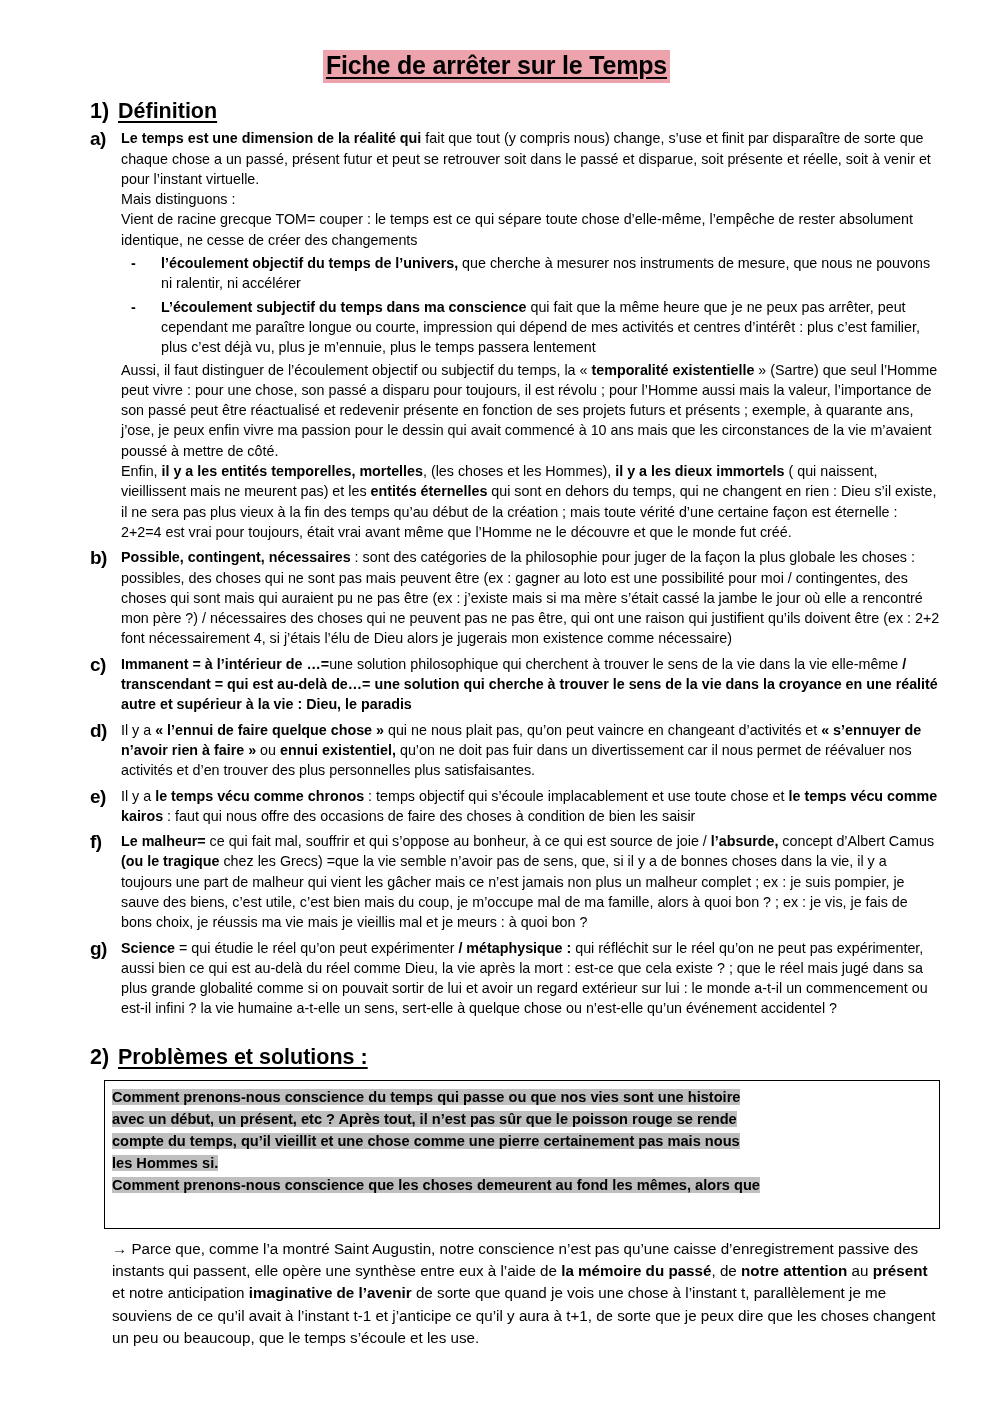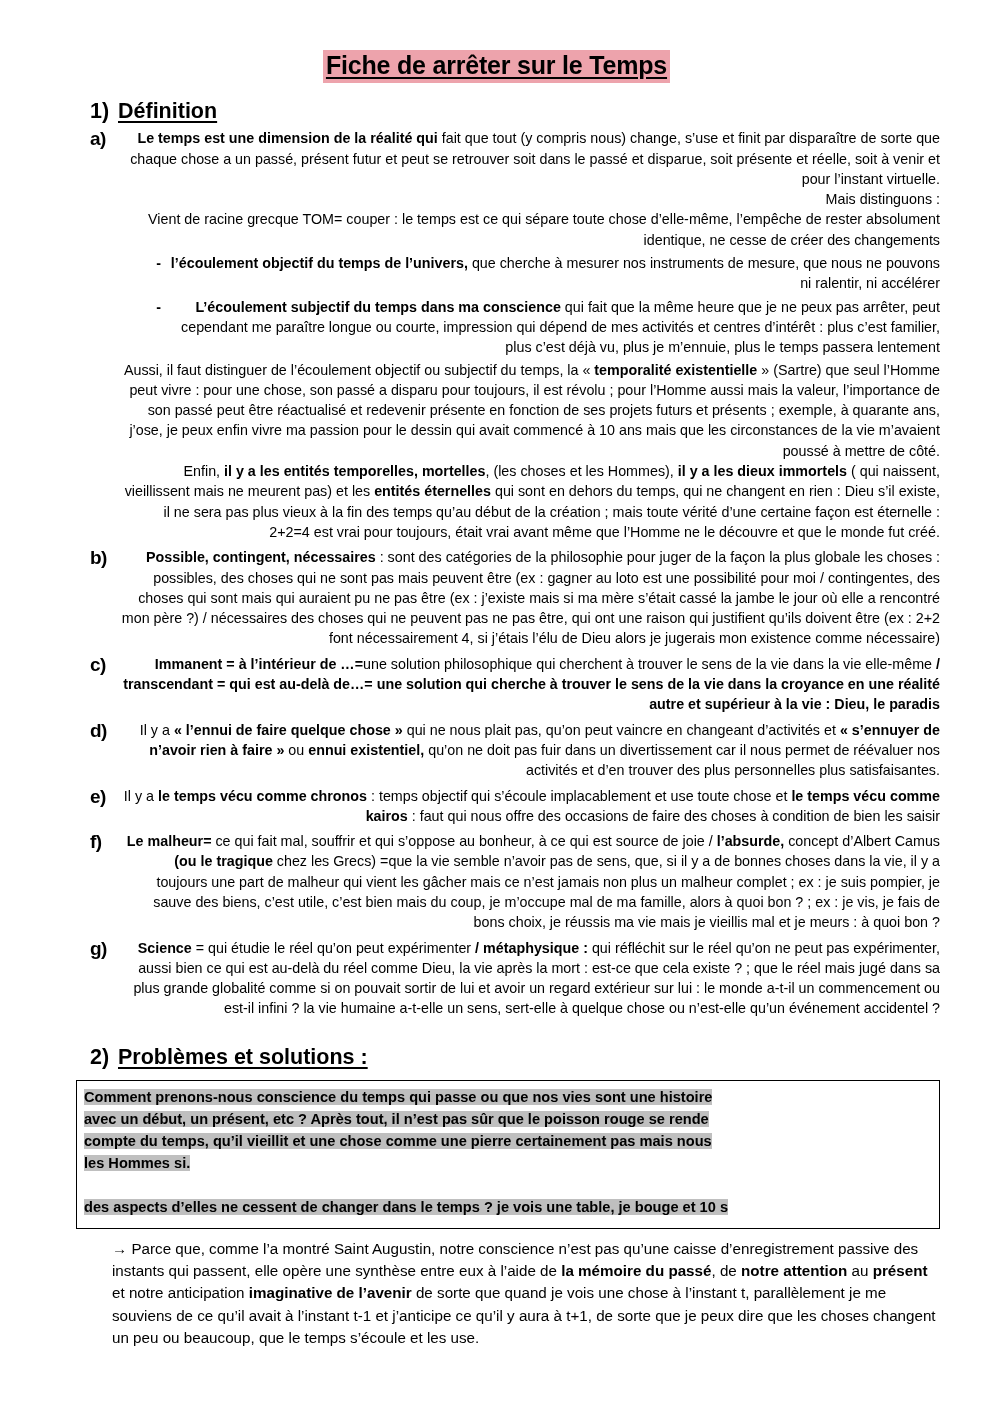--- a/index.html
+++ b/index.html
@@ -83,21 +83,21 @@
     font-size: 19px;
     font-weight: bold;
     line-height: 1.0;
     padding-top: 1px;
     letter-spacing: -0.5px;
   }
   .item-body {
     flex: 1 1 auto;
     font-size: 14.3px;
     line-height: 1.42;
-    text-align: right;
+    text-align: left;
   }
   .item-body p {
     margin: 0;
   }
 
   
   .dash-item {
     display: flex;
     align-items: flex-start;
     margin: 3px 0 2px 0;
@@ -113,21 +113,21 @@
   .dash-text {
     flex: 1 1 auto;
     font-size: 14.3px;
     line-height: 1.42;
   }
 
   b, strong { font-weight: bold; }
 
   
   .qbox-wrap {
-    padding-left: 76px;
+    padding-left: 104px;
     padding-right: 53px;
     margin-top: 9px;
   }
   .qbox {
     border: 1px solid #000000;
     padding: 5px 7px 9px 7px;
     box-sizing: border-box;
   }
   .qbox p {
     margin: 0;
@@ -239,21 +239,21 @@
   <div class="section sec-head-2">
     <div class="sec-head">
       <span class="sec-num">2)</span>
       <span class="sec-title">Problèmes et solutions :</span>
     </div>
   </div>
 
   <div class="qbox-wrap">
     <div class="qbox">
       <p><span class="hl-gray">Comment prenons-nous conscience du temps qui passe ou que nos vies sont une histoire</span><br><span class="hl-gray">avec un début, un présent, etc</span><span class="hl-gray"> ? Après tout, il n’est pas sûr que le poisson rouge se rende</span><br><span class="hl-gray">compte du temps, qu’il vieillit et une chose comme une pierre certainement pas mais nous</span><br><span class="hl-gray">les Hommes si.</span></p>
-      <p><br><span class="hl-gray">des aspects d’elles ne cessent de changer dans le temps ? je vois une table, je bouge et 10 s</span><br></p>
+      <p><span class="hl-gray">Comment prenons-nous conscience que les choses demeurent au fond les mêmes, alors que</span><br><br></p>
     </div>
   </div>
 
   <div class="final-wrap">
     <p><span>→ Parce que, comme l’a montré Saint Augustin, notre conscience n’est pas qu’une caisse d’enregistrement passive des instants qui passent, elle opère une synthèse entre eux à l’aide de </span><b>la mémoire du passé</b><span>, de </span><b>notre attention</b><span> au </span><b>présent</b><span> et notre anticipation </span><b>imaginative de l’avenir</b><span> de sorte que quand je vois une chose à l’instant t, parallèlement je me souviens de ce qu’il avait à l’instant t-1 et j’anticipe ce qu’il y aura à t+1, de sorte que je peux dire que les choses changent un peu ou beaucoup, que le temps s’écoule et les use.</span></p>
   </div>
 
 </div>
 
 </body></html>

